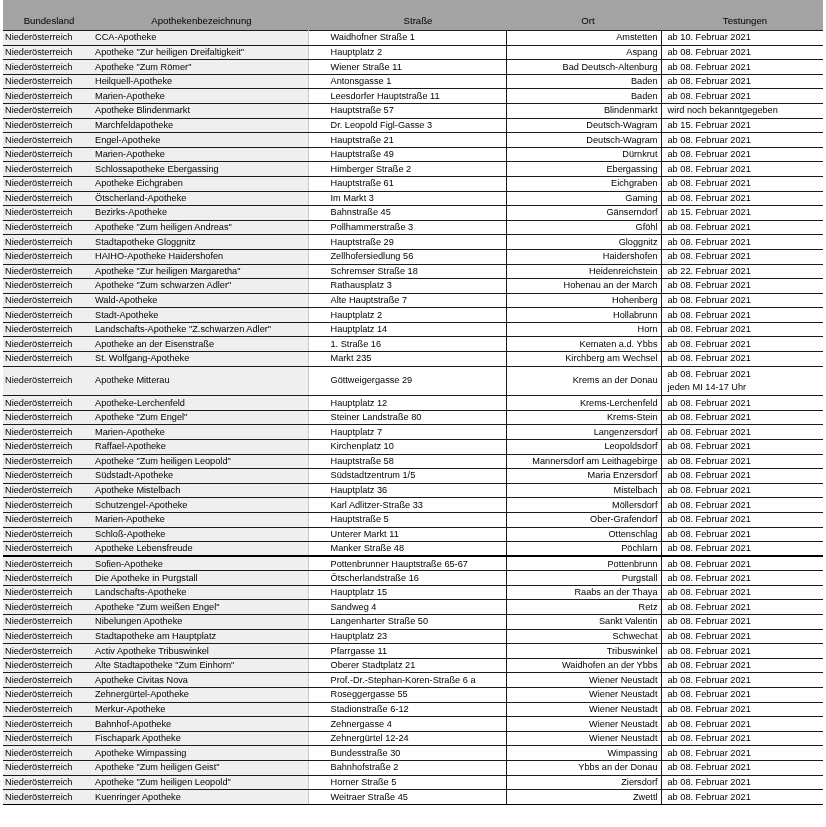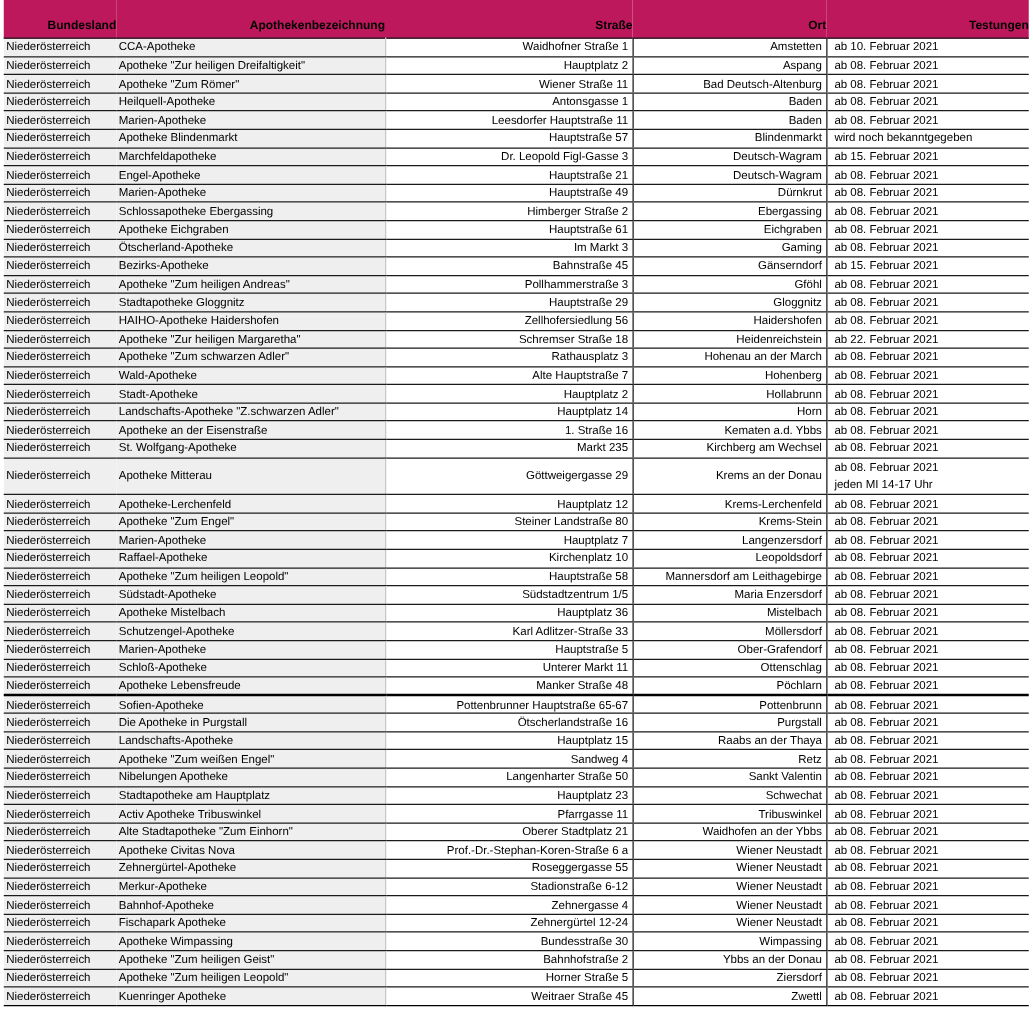--- a/index.html
+++ b/index.html
@@ -34,27 +34,27 @@
   }
 
   table.pharmacy-table col.c-state   { width: 90px;  }
   table.pharmacy-table col.c-name    { width: 215px; }
   table.pharmacy-table col.c-street  { width: 198px; }
   table.pharmacy-table col.c-city    { width: 155px; }
   table.pharmacy-table col.c-testing { width: 162px; }
 
   thead th {
     font-size: 9.6px;
-    font-weight: bold;
-    text-align: right;
+    font-weight: normal;
+    text-align: center;
     vertical-align: bottom;
     padding: 0 0 4px 0;
     height: 26px;
     border: none;
-    background: #be185d;
+    background: #a3a3a3;
     white-space: nowrap;
   }
   thead th.h-state   { padding-left: 2px;  }
   thead th.h-name    { padding-left: 2px; margin-left: 27px;  }
   thead th.h-street  { padding-left: 22px; }
   thead th.h-city    { padding-left: 9px;  }
   thead th.h-testing { padding-left: 6px;  }
 
   thead tr {
     border-bottom: 1.1px solid #000000;
@@ -84,21 +84,20 @@
   }
   tbody td.cell-state {
     padding-left: 2px;
   }
   tbody td.cell-name {
     padding-left: 2px;
     border-right: 0.85px solid #c8c8c8;
   }
   tbody td.cell-street {
     padding-left: 22px;
-    text-align: right;
   }
   tbody td.cell-city {
     padding-left: 9px;
     border-left: 0.85px solid #1a1a1a;
     text-align: right;
   }
   tbody td.cell-testing {
     padding-left: 6px;
     border-left: 0.85px solid #1a1a1a;
   }

